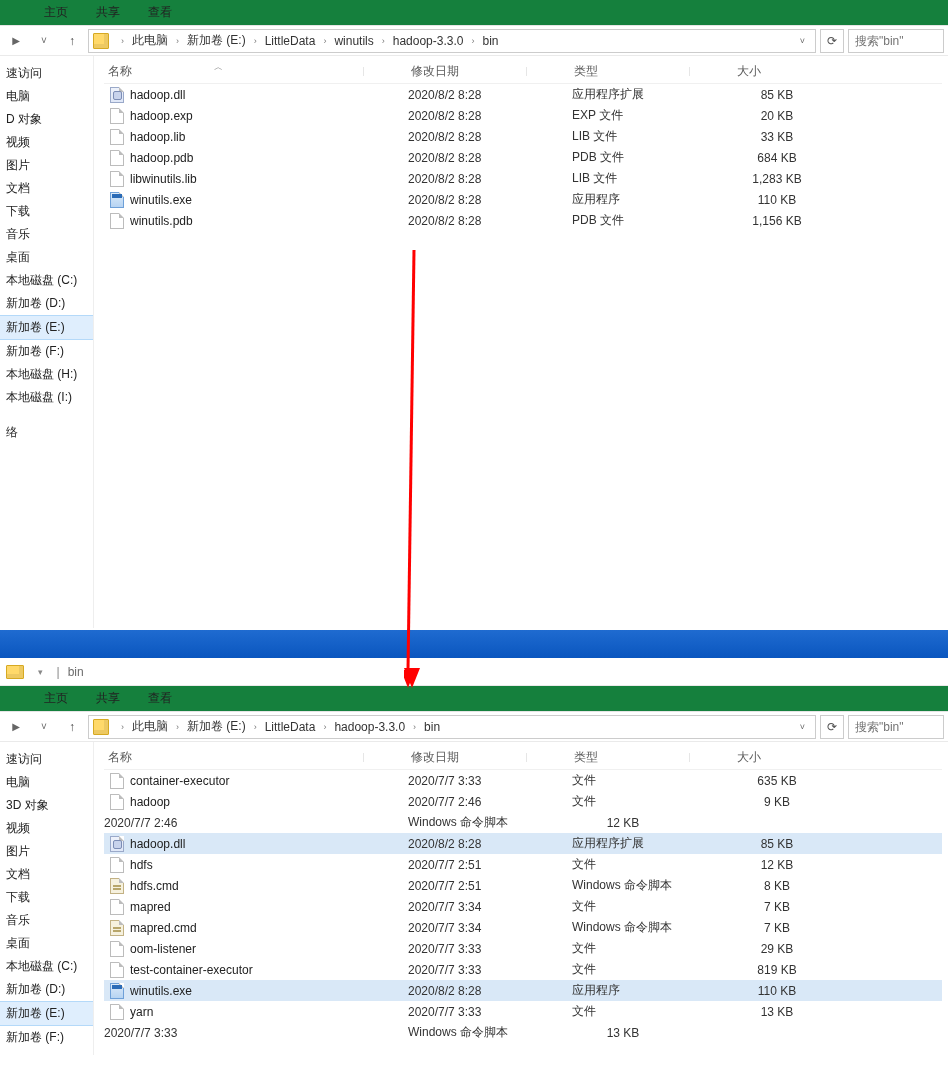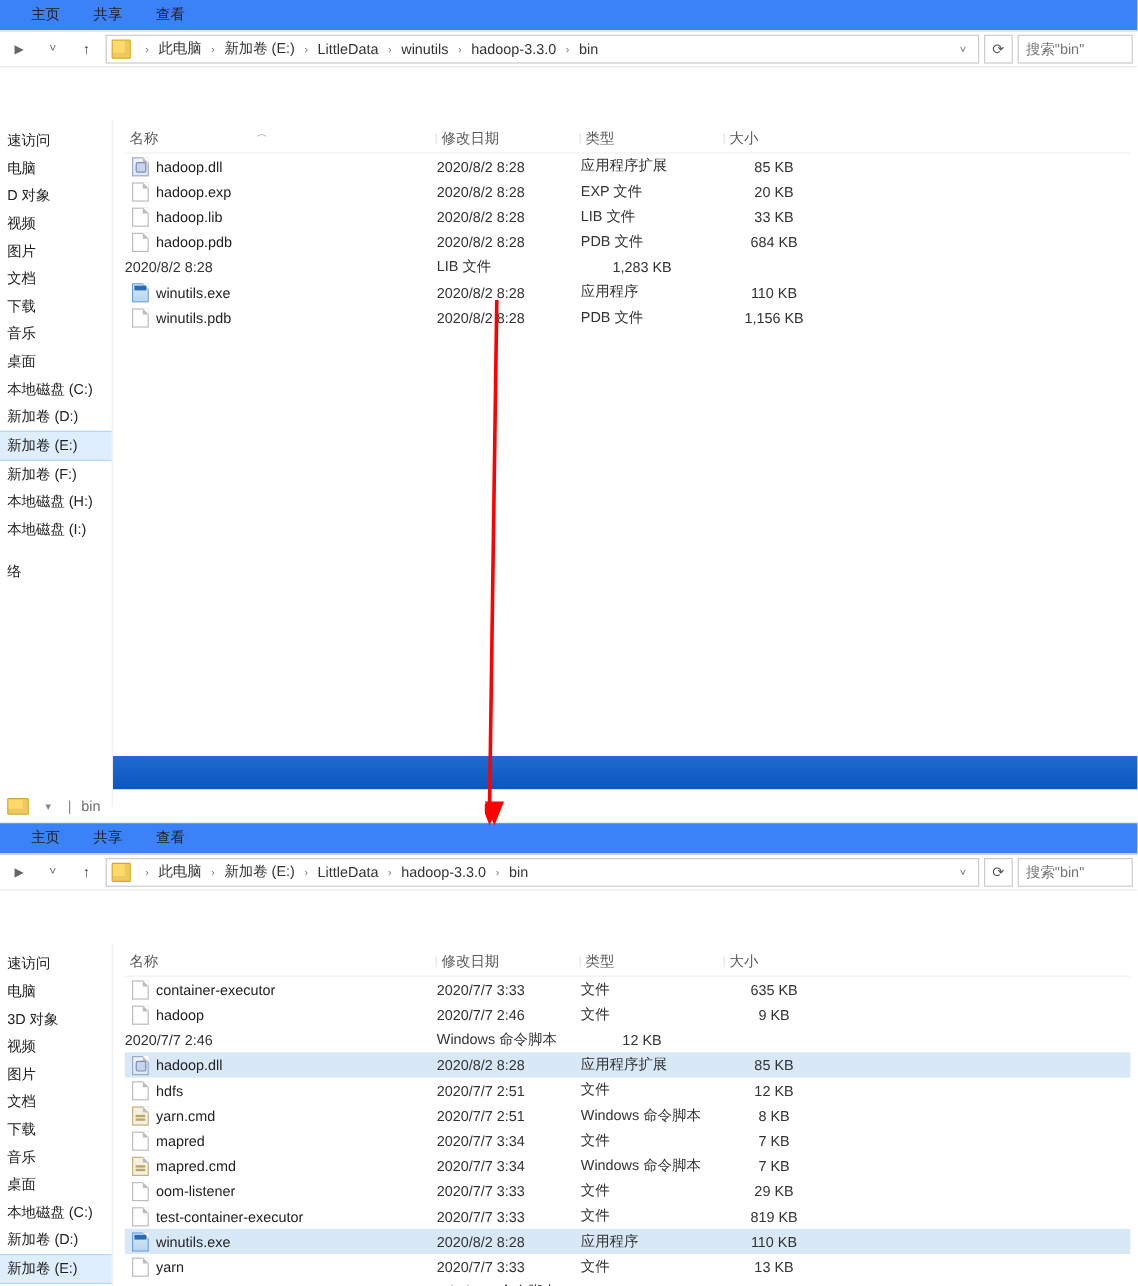--- a/index.html
+++ b/index.html
@@ -13,22 +13,22 @@
     position: relative;
     overflow: hidden;
   }
   .pane { width: 100%; background: #fff; }
 
   
   .ribbon {
     height: 26px;
     display: flex;
     align-items: center;
-    padding: 0 12px;
-    background: #3b82f6;
+    padding: 0 30px;
+    background: #15803d;
     border-bottom: 1px solid #e5e5e5;
   }
   .ribbon-tab {
     padding: 4px 14px;
     font-size: 12px;
     color: #222;
   }
 
   
   .navrow {
@@ -75,21 +75,21 @@
   .searchbox {
     width: 96px; height: 24px; border:1px solid #ccc; display:flex; align-items:center;
     padding: 0 6px; color:#888;
     background:#fff;
   }
   .searchbox input {
     border:none; outline:none; width:100%; font-size:12px; color:#666; background:transparent;
   }
 
   
-  .body-split { display:flex;margin-top:44px; }
+  .body-split { display:flex; }
   .sidebar {
     width: 94px;
     background:#fff;
     border-right: 1px solid #eee;
     padding: 6px 0;
     font-size: 12px;
     color:#222;
   }
   .sb-item { padding: 3px 6px; white-space:nowrap; overflow:hidden; }
   .sb-item.active { background:#dfeefd; border:1px solid #b4d9f9; border-left:none; border-right:none; }
@@ -97,35 +97,37 @@
 
   .filepane { flex:1; padding: 4px 6px 4px 10px; }
   .cols {
     display:grid;
     grid-template-columns: 260px 120px 120px 100px;
     align-items:center;
     height: 24px;
     color:#5a5a5a;
     font-size: 12px;
     border-bottom: 1px solid #f0f0f0;
+    gap: 43px;
   }
   .cols .col { padding: 0 4px; position:relative;}
   .cols .col::after{
     content:""; position:absolute; right:0; top:4px; bottom:4px; width:1px; background:#e6e6e6;
   }
   .cols .col:last-child::after{ display:none; }
   .col-size { text-align:left; padding-right: 18px; }
 
   .row {
     display:grid;
     grid-template-columns: 260px 120px 120px 100px;
     align-items:center;
     height: 21px;
     font-size: 12px;
     color:#222;
+    gap:44px;
   }
   .row.sel { background:#d9e8f7; }
   .cell-name { display:flex; align-items:center; gap:6px; padding-left: 6px; }
   .cell-date { color:#333; }
   .cell-type { color:#333; }
   .cell-size { text-align:center; padding-right: 18px; color:#333; }
 
   .ficon {
     width:14px; height:16px;
     border:1px solid #bcbcbc;
@@ -286,20 +288,24 @@
           <div class="row">
             <div class="cell-name">
               <span class="ficon"></span>
               <span>hadoop.pdb</span>
             </div>
             <div class="cell-date">2020/8/2 8:28</div>
             <div class="cell-type">PDB 文件</div>
             <div class="cell-size">684 KB</div>
           </div>
           <div class="row">
+            <div class="cell-name">
+              <span class="ficon"></span>
+              <span>libwinutils.lib</span>
+            </div>
             <div class="cell-date">2020/8/2 8:28</div>
             <div class="cell-type">LIB 文件</div>
             <div class="cell-size">1,283 KB</div>
           </div>
           <div class="row">
             <div class="cell-name">
               <span class="ficon ficon-exe"></span>
               <span>winutils.exe</span>
             </div>
             <div class="cell-date">2020/8/2 8:28</div>
@@ -428,21 +434,21 @@
               <span class="ficon"></span>
               <span>hdfs</span>
             </div>
             <div class="cell-date">2020/7/7 2:51</div>
             <div class="cell-type">文件</div>
             <div class="cell-size">12 KB</div>
           </div>
           <div class="row">
             <div class="cell-name">
               <span class="ficon ficon-cmd"></span>
-              <span>yarn.cmd</span>
+              <span>hdfs.cmd</span>
             </div>
             <div class="cell-date">2020/7/7 2:51</div>
             <div class="cell-type">Windows 命令脚本</div>
             <div class="cell-size">8 KB</div>
           </div>
           <div class="row">
             <div class="cell-name">
               <span class="ficon"></span>
               <span>mapred</span>
             </div>

